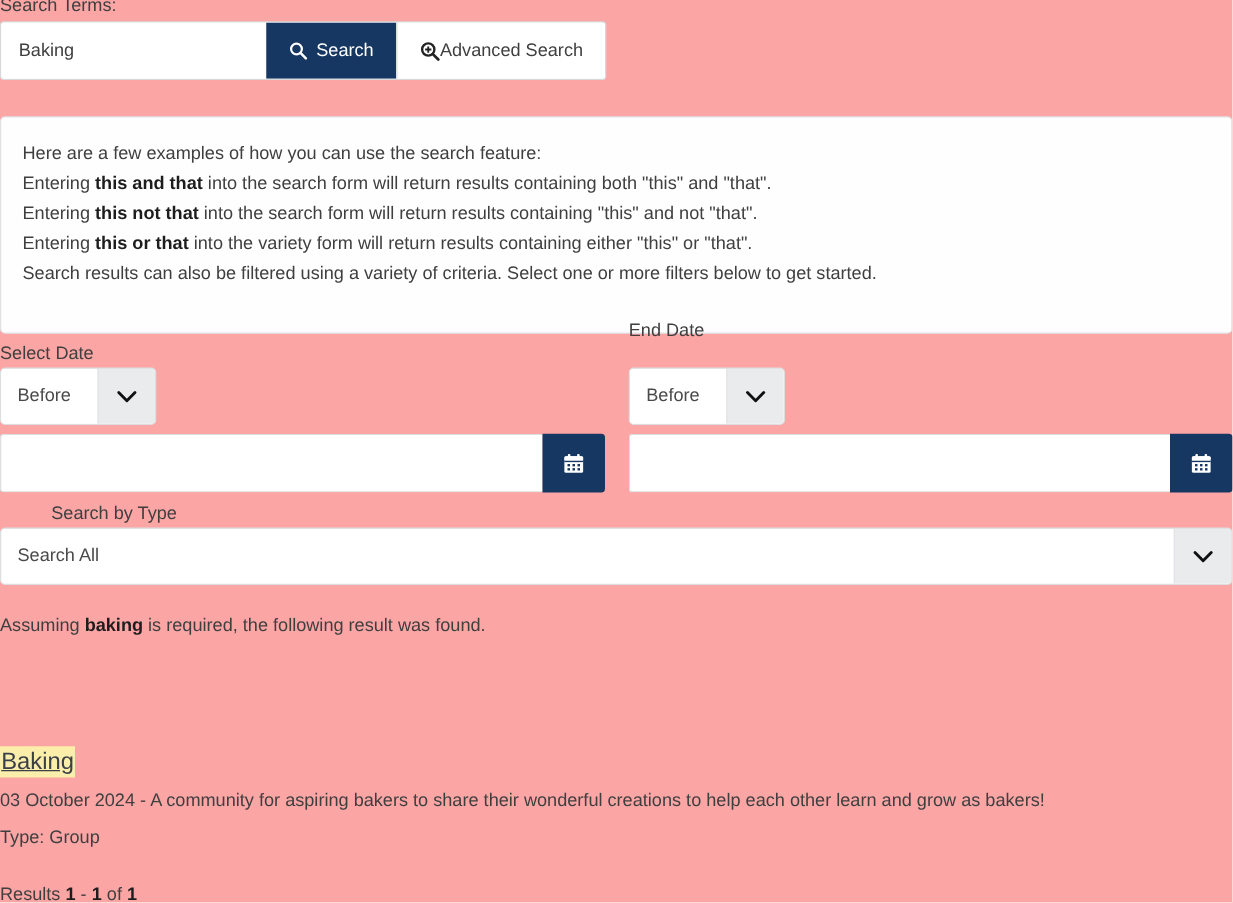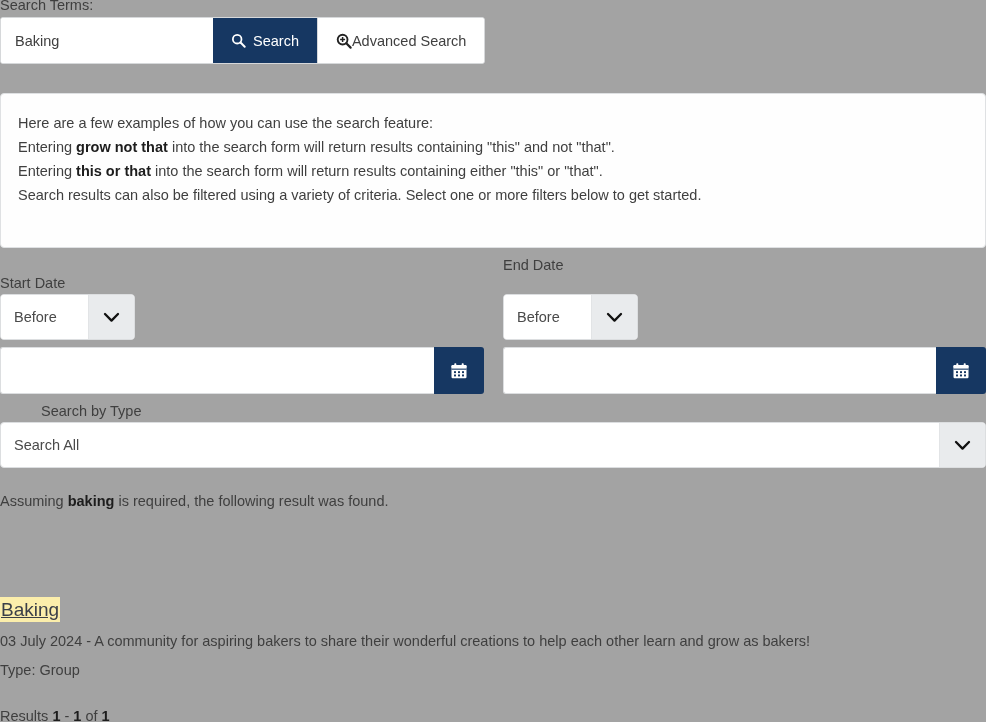--- a/index.html
+++ b/index.html
@@ -11,21 +11,21 @@
     background: #ffffff;
     font-family: "Liberation Sans", sans-serif;
     color: #3a3a3a;
     overflow: hidden;
   }
 
   .page {
     position: relative;
     width: 986px;
     height: 722px;
-    background: #a3a3a3;
+    background: #fca5a5;
   }
 
   
   .search-label {
     position: absolute;
     left: 0px;
     top: -3px;
     font-size: 14.5px;
     color: #3f3f3f;
     line-height: 16px;
@@ -86,21 +86,21 @@
   }
 
   .ic { flex: none; display: inline-block; line-height: 0; }
 
   
   .help-panel {
     position: absolute;
     left: 0px;
     top: 93px;
     width: 986px;
-    height: 155px;
+    height: 174px;
     border: 1px solid #dfe1e3;
     border-radius: 4px;
     background: #fefefe;
     padding: 17px 17px 0 17px;
   }
   .help-line {
     font-size: 14.5px;
     line-height: 24px;
     color: #3f3f3f;
     white-space: nowrap;
@@ -116,21 +116,21 @@
     white-space: nowrap;
   }
   #lbl-start { left: 0px;   top: 275px; }
   #lbl-end   { left: 503px; top: 257px; }
   #lbl-type  { left: 0px;   top: 403px; margin-left: 41px; }
 
   .select-small {
     position: absolute;
     top: 294px;
     height: 46px;
-    width: 135px;
+    width: 125px;
     display: flex;
     align-items: stretch;
     border: 1px solid #dcdee0;
     border-radius: 4px;
     background: #ffffff;
     overflow: hidden;
     cursor: pointer;
   }
   #sel-start { left: 0px; }
   #sel-end   { left: 503px; }
@@ -314,31 +314,34 @@
       </span>
       <span>Advanced Search</span>
     </button>
   </div>
 
   <div class="help-panel">
     <div class="help-line">
       <span>Here are a few examples of how you can use the search feature:</span><b></b><span></span>
     </div>
     <div class="help-line">
-      <span>Entering </span><b>grow not that</b><span> into the search form will return results containing "this" and not "that".</span>
+      <span>Entering </span><b>this and that</b><span> into the search form will return results containing both "this" and "that".</span>
     </div>
     <div class="help-line">
-      <span>Entering </span><b>this or that</b><span> into the search form will return results containing either "this" or "that".</span>
+      <span>Entering </span><b>this not that</b><span> into the search form will return results containing "this" and not "that".</span>
+    </div>
+    <div class="help-line">
+      <span>Entering </span><b>this or that</b><span> into the variety form will return results containing either "this" or "that".</span>
     </div>
     <div class="help-line">
       <span>Search results can also be filtered using a variety of criteria. Select one or more filters below to get started.</span><b></b><span></span>
     </div>
   </div>
 
-  <div class="field-label" id="lbl-start">Start Date</div>
+  <div class="field-label" id="lbl-start">Select Date</div>
   <div class="select-small" id="sel-start">
     <div class="sv">Before</div>
     <div class="sarrow">
       <svg width="17" height="11" viewBox="0 0 17 11">
           <polyline points="2,2 8.5,8.6 15,2" fill="none" stroke="#111111" stroke-width="2.3" stroke-linecap="round" stroke-linejoin="round"></polyline>
         </svg>
     </div>
   </div>
   <div class="date-row" id="date-start">
     <input class="date-input" type="text" value="" style="">
@@ -401,21 +404,21 @@
     </div>
   </div>
 
   <div class="assume">
     <span>Assuming </span><b>baking</b><span> is required, the following result was found.</span>
   </div>
 
   <a class="result-title" href="#">Baking</a>
 
   <div class="result-desc">
-    <span>03 July 2024</span><span> - </span><span>A community for aspiring bakers to share their wonderful creations to help each other learn and grow as bakers!</span>
+    <span>03 October 2024</span><span> - </span><span>A community for aspiring bakers to share their wonderful creations to help each other learn and grow as bakers!</span>
   </div>
 
   <div class="result-type">Type: Group</div>
 
   <div class="results-count">
     <span>Results </span><b>1</b><span> - </span><b>1</b><span> of </span><b>1</b>
   </div>
 
 </div>
 

